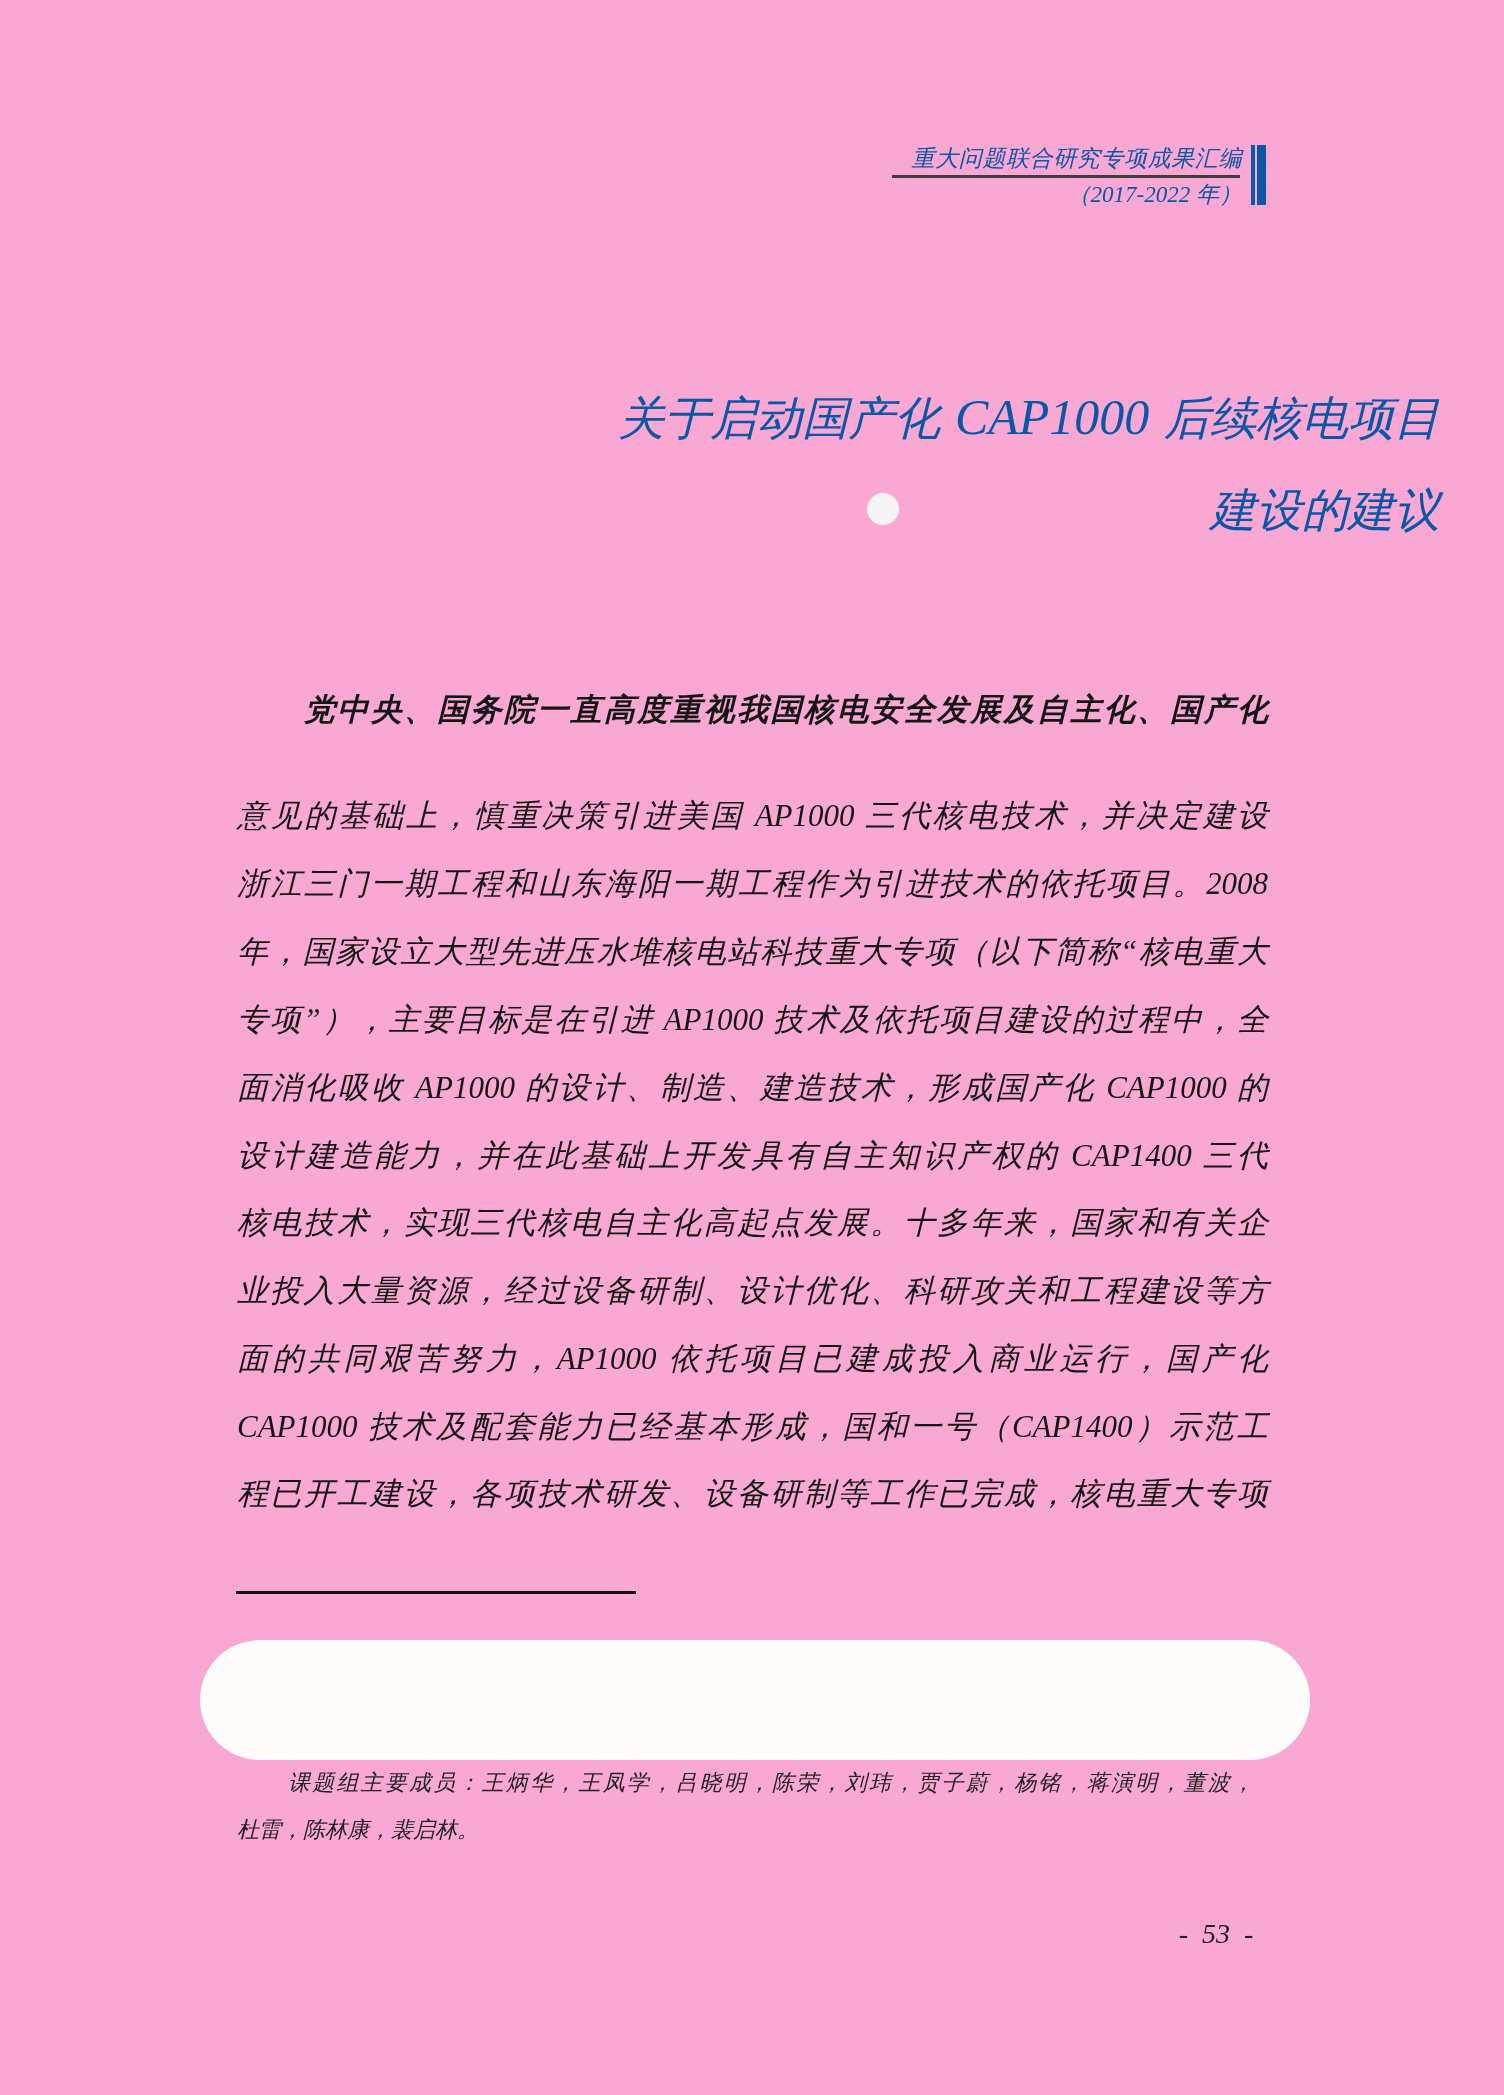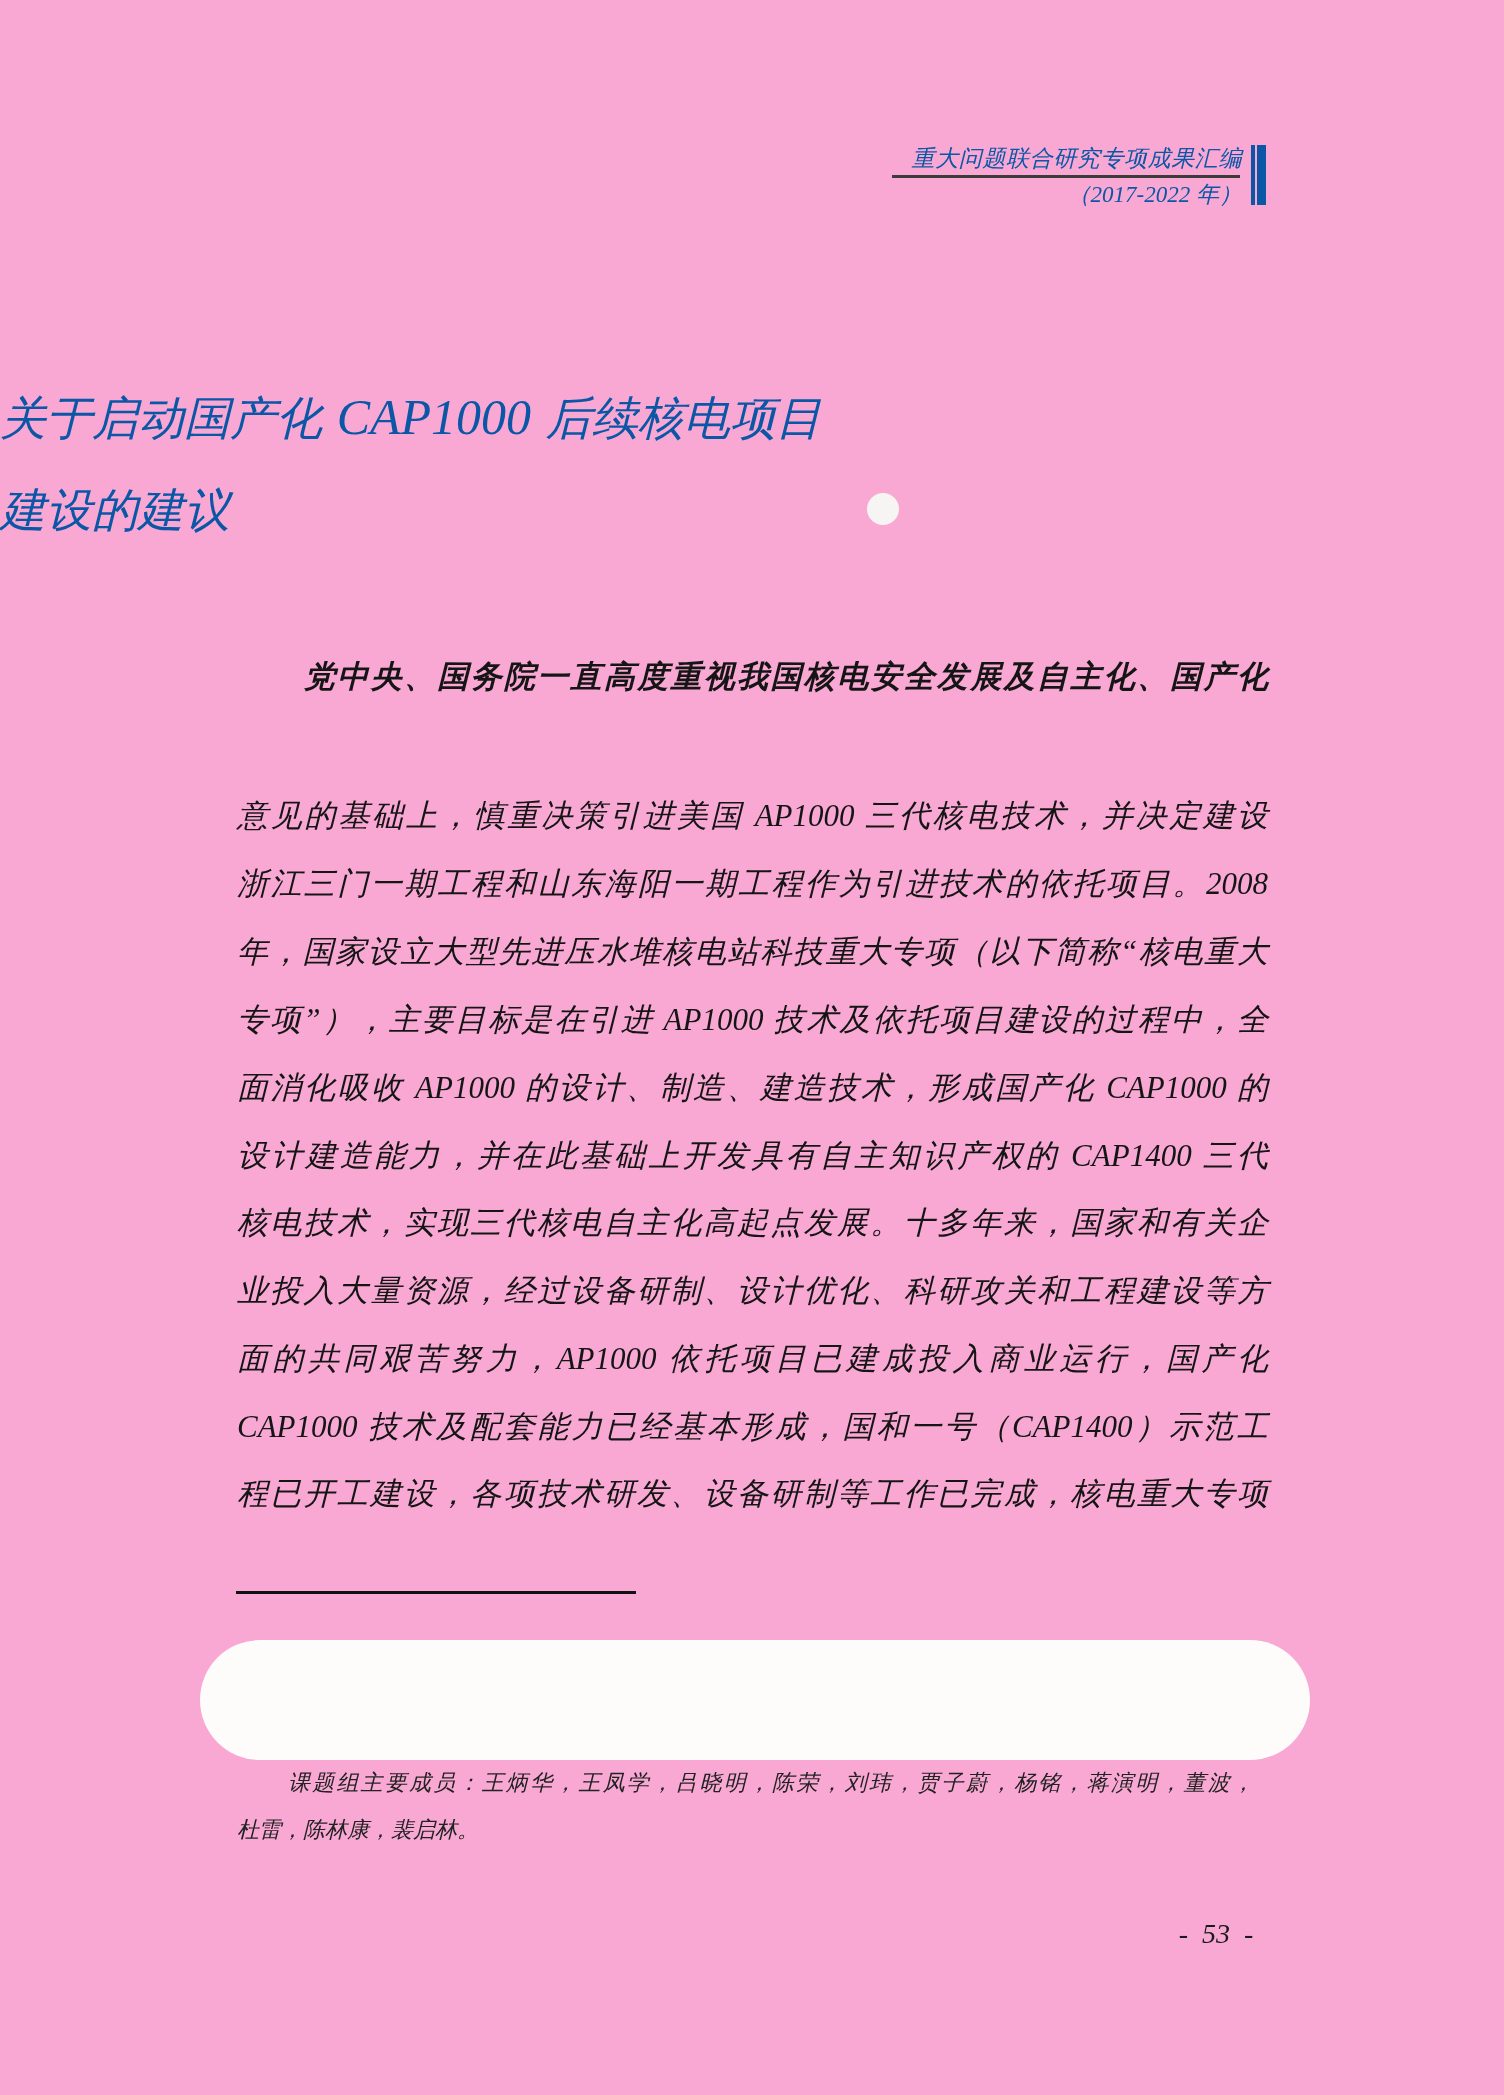--- a/index.html
+++ b/index.html
@@ -16,21 +16,21 @@
   .rh-year {
     position: absolute; left: 980px; top: 181px; width: 262px;
     font-family: "Liberation Serif", serif; font-size: 23px; line-height: 28px;
     color: #0b57a6; text-align: right; white-space: nowrap;
   }
   .rh-bar-thin { position: absolute; left: 1251px; top: 145px; width: 4px; height: 60px; background: #0b57a6; }
   .rh-bar-thick { position: absolute; left: 1257px; top: 145px; width: 9px; height: 60px; background: #0b57a6; }
 
   
   .title-line {
-    position: absolute; left: 0; width: 1440px; text-align: left;
+    position: absolute; left: 0; width: 1440px; text-align: right;
     font-family: "DejaVu Sans", sans-serif; font-size: 46px; line-height: 56px;
     color: #0b57a6; white-space: nowrap;
   }
   .title-line .latin { font-family: "Liberation Serif", serif; font-size: 50px; }
   .title-1 { top: 389px; padding-right: 0; }
   .title-2 { top: 482px; }
   .ghost-mark {
     position: absolute; left: 867px; top: 493px; width: 32px; height: 32px;
     border-radius: 50%; background: #f7f5f3;
   }
@@ -72,21 +72,21 @@
   <div class="rh-title">重大问题联合研究专项成果汇编</div>
   <div class="rh-rule"></div>
   <div class="rh-year">（2017-2022 年）</div>
   <div class="rh-bar-thin"></div>
   <div class="rh-bar-thick"></div>
 
   <div class="title-line title-1"><span>关于启动国产化 </span><span class="latin">CAP1000</span><span> 后续核电项目</span></div>
   <div class="title-line title-2">建设的建议</div>
   <div class="ghost-mark"></div>
 
-  <div class="body-line first" style="top:656px"><span class="lead">党中央、国务院一直高度重视我国核电安全发展及自主化、国产化</span><span></span></div>
+  <div class="body-line first" style="top:689px"><span class="lead">党中央、国务院一直高度重视我国核电安全发展及自主化、国产化</span><span></span></div>
   <div class="body-line" style="top:796px">意见的基础上，慎重决策引进美国 AP1000 三代核电技术，并决定建设</div>
   <div class="body-line" style="top:864px">浙江三门一期工程和山东海阳一期工程作为引进技术的依托项目。2008</div>
   <div class="body-line" style="top:932px">年，国家设立大型先进压水堆核电站科技重大专项（以下简称“核电重大</div>
   <div class="body-line" style="top:1000px">专项”），主要目标是在引进 AP1000 技术及依托项目建设的过程中，全</div>
   <div class="body-line" style="top:1068px">面消化吸收 AP1000 的设计、制造、建造技术，形成国产化 CAP1000 的</div>
   <div class="body-line" style="top:1136px">设计建造能力，并在此基础上开发具有自主知识产权的 CAP1400 三代</div>
   <div class="body-line" style="top:1271px">业投入大量资源，经过设备研制、设计优化、科研攻关和工程建设等方</div>
   <div class="body-line" style="top:1203px">核电技术，实现三代核电自主化高起点发展。十多年来，国家和有关企</div>
   <div class="body-line" style="top:1339px">面的共同艰苦努力，AP1000 依托项目已建成投入商业运行，国产化</div>
   <div class="body-line" style="top:1407px">CAP1000 技术及配套能力已经基本形成，国和一号（CAP1400）示范工</div>

